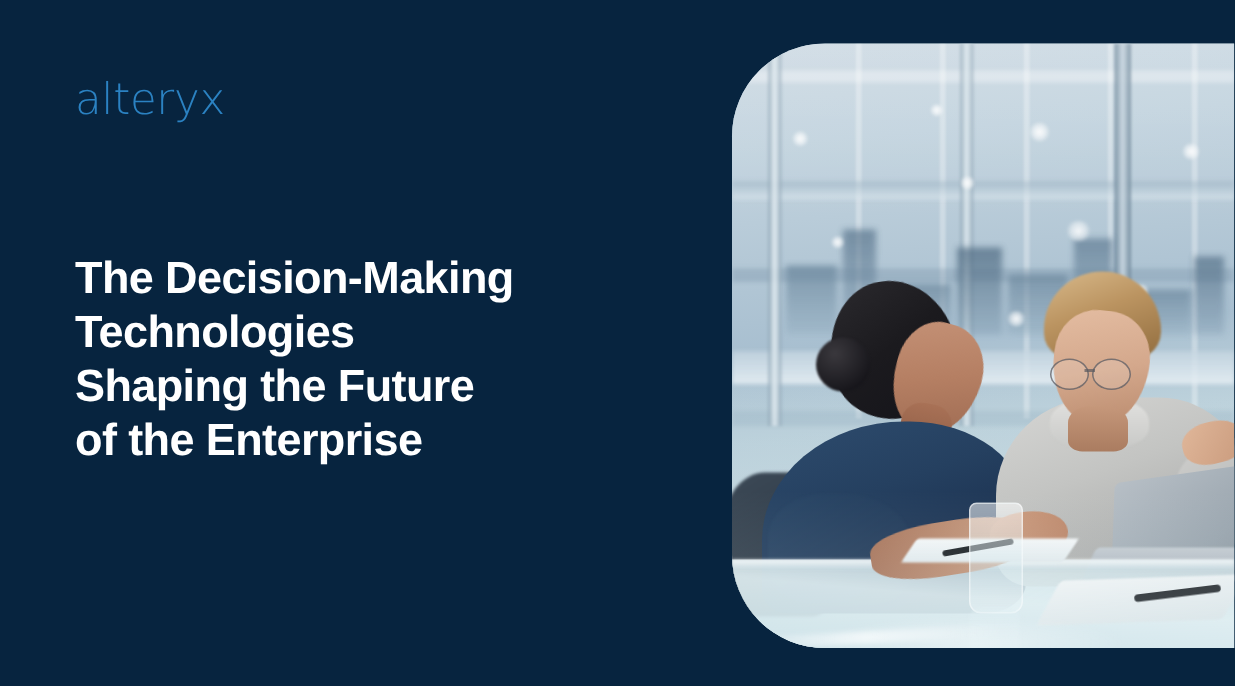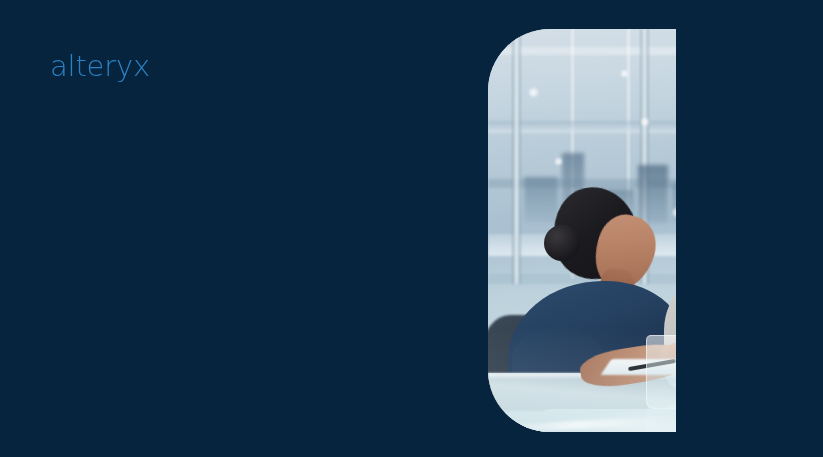--- a/index.html
+++ b/index.html
@@ -9,21 +9,21 @@
   }
   body {
     width: 823px;
     height: 457px;
     overflow: hidden;
     font-family: "Liberation Sans", sans-serif;
     -webkit-font-smoothing: antialiased;
   }
   .banner {
     position: relative;
-    width: 676px;
+    width: 823px;
     height: 457px;
     background: #07243f;
     overflow: hidden;
   }
 
   
   .text-col {
     position: absolute;
     left: 50px;
     top: 0;
@@ -458,20 +458,26 @@
 </head>
 <body>
 
 <div class="banner">
 
   <div class="text-col">
 
     <div class="logo">alteryx</div>
 
 
+    <h1 class="headline">
+      <span class="hl-line">The Decision-Making</span>
+      <span class="hl-line">Technologies</span>
+      <span class="hl-line">Shaping the Future</span>
+      <span class="hl-line">of the Enterprise</span>
+    </h1>
 
   </div>
 
   <div class="photo-frame">
     <div class="photo" aria-label="Two business colleagues reviewing work on a laptop at a glass conference table in a modern glass-walled office">
 
       <div class="mullions-v"></div>
       <div class="band band-1"></div>
       <div class="band band-2"></div>
       <div class="band band-3"></div>

